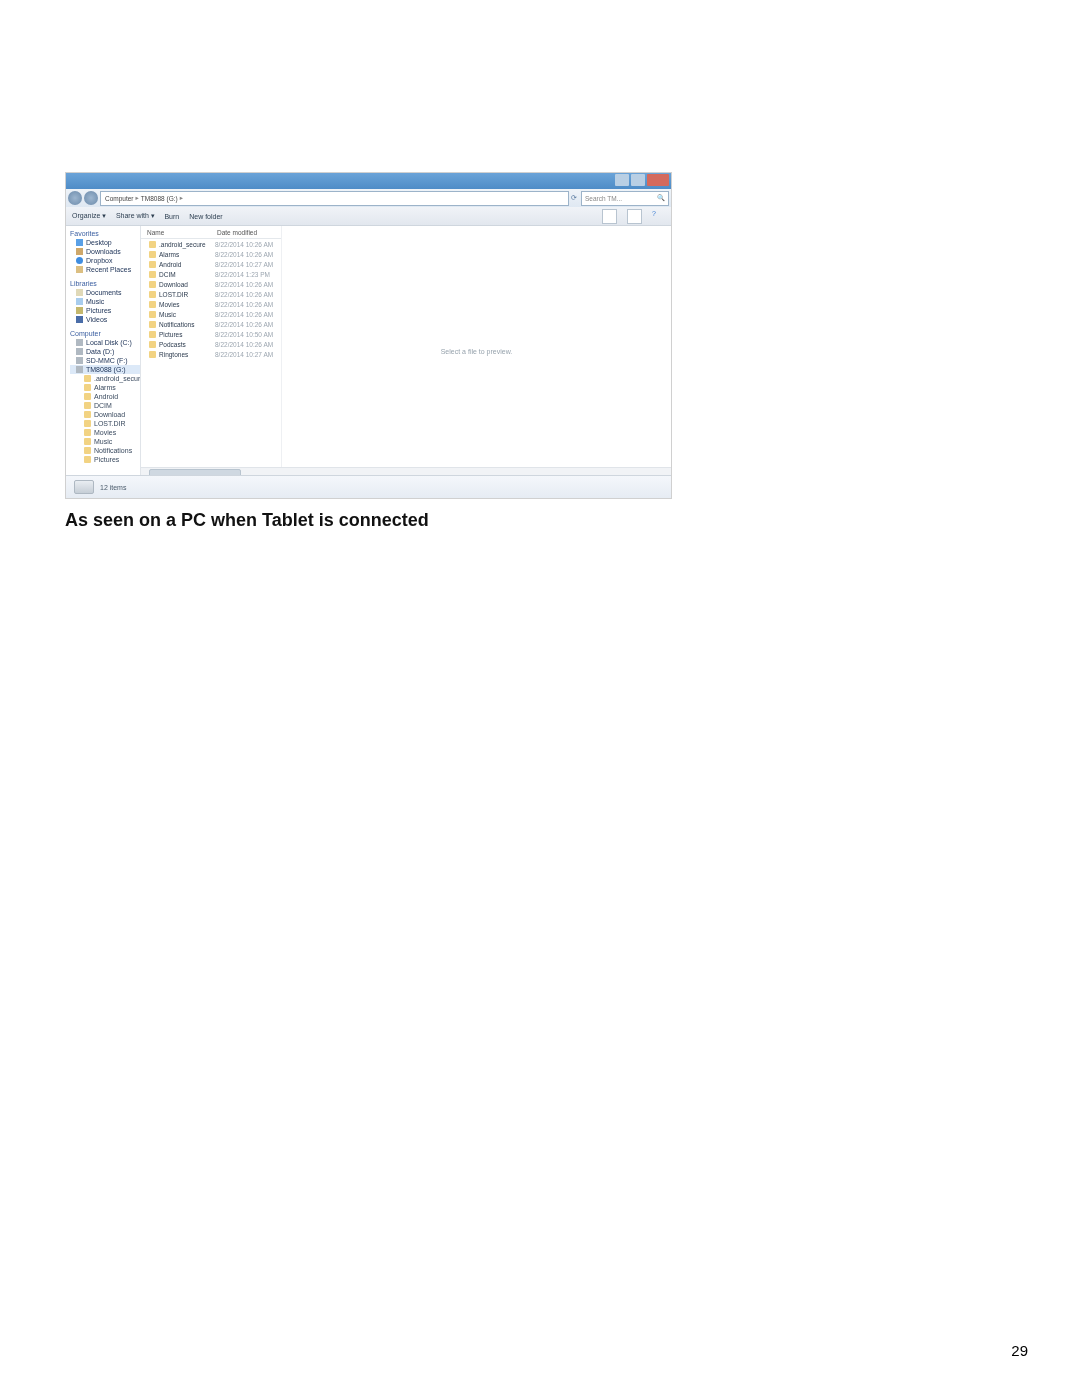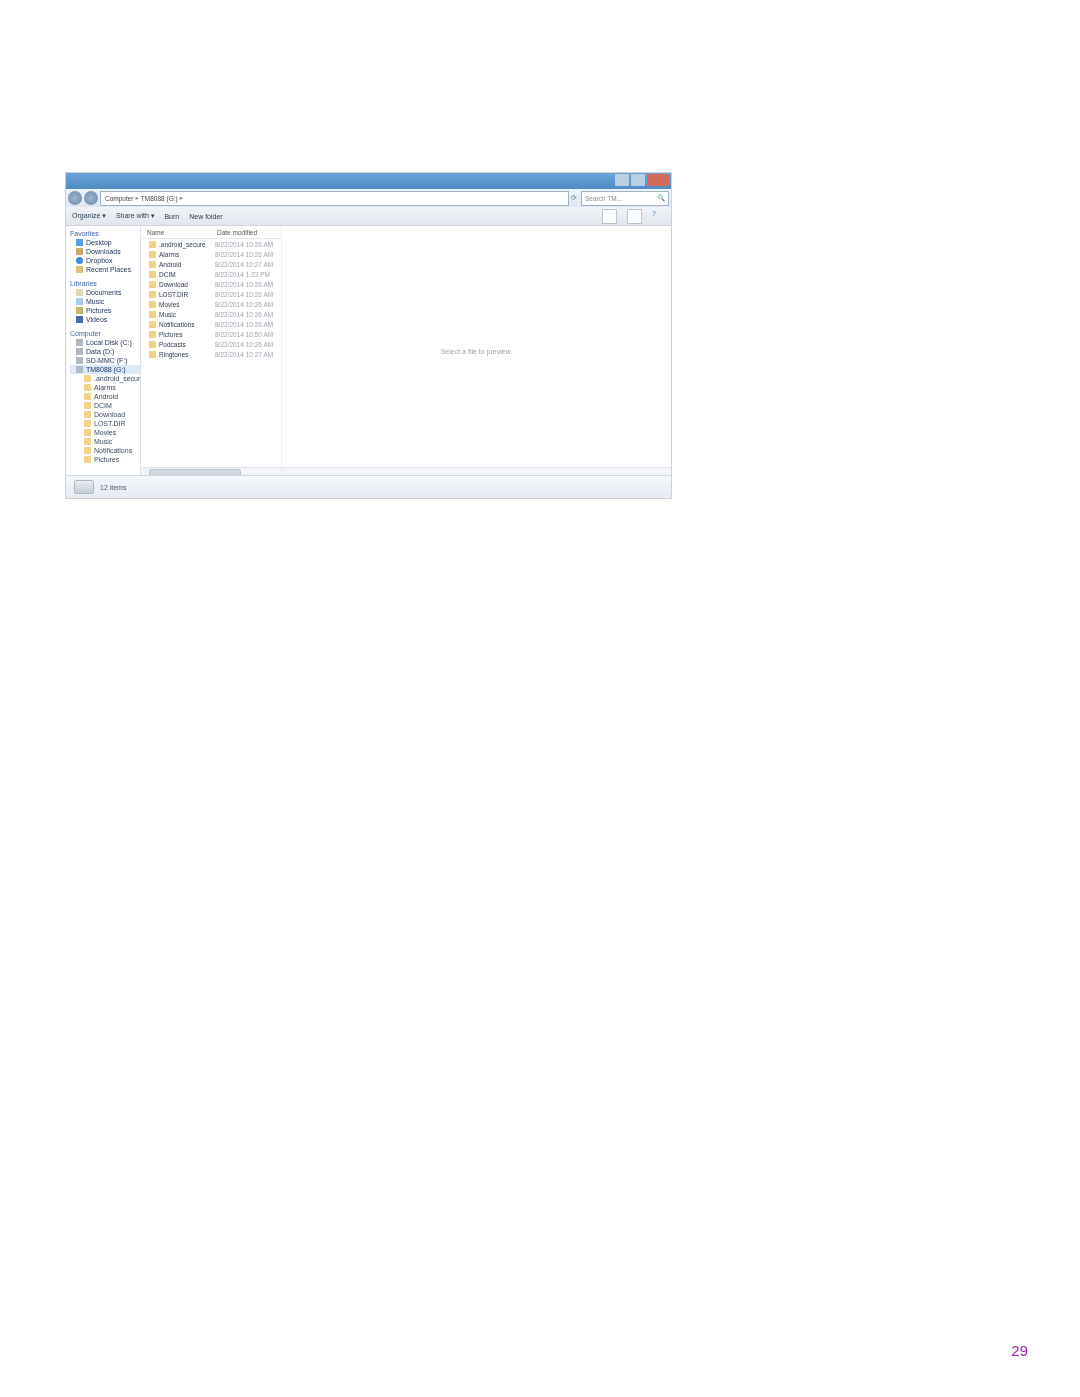--- a/index.html
+++ b/index.html
@@ -174,21 +174,21 @@
     left: 65px; top: 510px;
     font-family: Arial, Helvetica, sans-serif;
     font-weight: 700;
     font-size: 18px;
     color:#111;
   }
   .pagenum {
     position:absolute;
     right: 52px; bottom: 38px;
     font-family: Arial, Helvetica, sans-serif;
-    font-size: 15px; color:#a21caf;
+    font-size: 15px; color:#000000;
   }
 </style>
 </head>
 <body>
 
 <div class="page">
 
   <div class="shot">
 
     <div class="titlebar">
@@ -438,15 +438,16 @@
         </div>
       </div>
     </div>
 
     <div class="status">
       <div class="driveic"></div>
       <span>12 items</span>
     </div>
   </div>
 
+  <div class="caption">As seen on a PC when Tablet is connected</div>
 
   <div class="pagenum">29</div>
 </div>
 
 </body></html>

